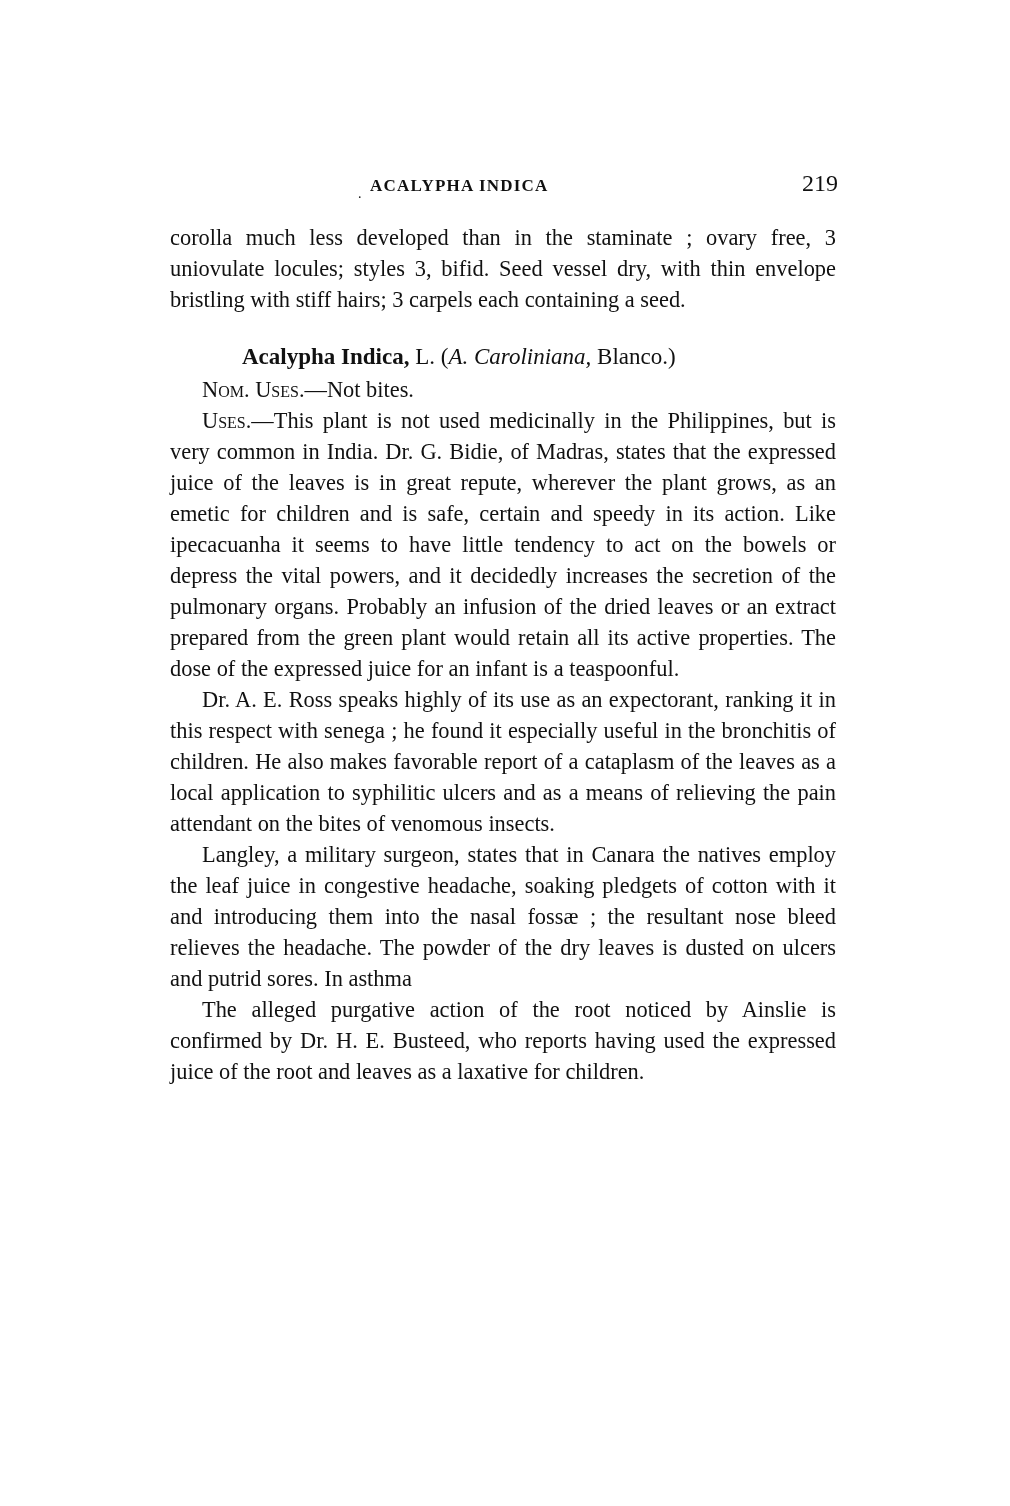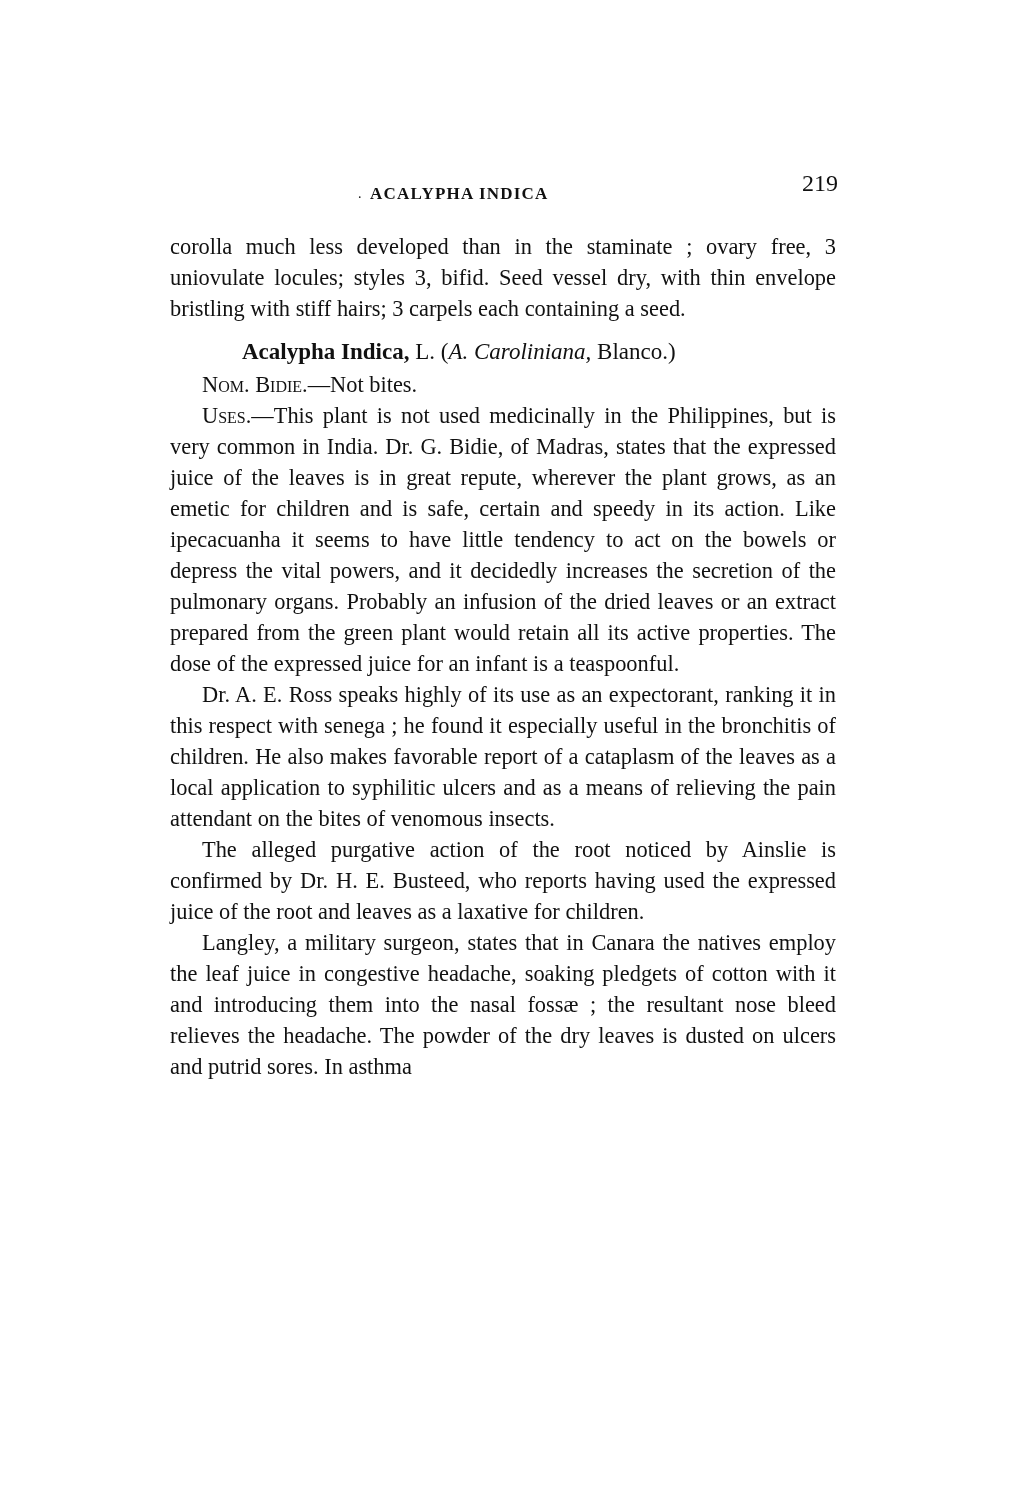--- a/index.html
+++ b/index.html
@@ -1,45 +1,45 @@
 <!DOCTYPE html>
 <html><head>
 <meta charset="utf-8">
 <style>
   html, body { margin: 0; padding: 0; background: #ffffff; }
   body { width: 1010px; height: 1506px; position: relative; overflow: hidden;
          font-family: "Liberation Serif", "DejaVu Serif", serif; color: #111; }
   .page { position: absolute; left: 170px; top: 172px; width: 666px; }
   .header { position: relative; height: 36px; }
-  .running-head { position: absolute; left: 200px; top: 12px; font-size: 17px; font-weight: bold; letter-spacing: 1.2px; }
+  .running-head { position: absolute; left: 200px; top: 4px; font-size: 17px; font-weight: bold; letter-spacing: 1.2px; }
   .dot { position: absolute; left: 188px; top: 14px; font-size: 14px; }
   .page-num { position: absolute; right: -2px; top: -2px; font-size: 24px; font-weight: normal; }
   p { margin: 0; font-size: 22.4px; line-height: 31px; text-align: justify; }
   .indent { text-indent: 32px; }
-  .body-top { margin-top: 23px; }
+  .body-top { margin-top: 14px; }
   .sc { font-variant: small-caps; }
-  .heading { margin-top: 12px; margin-bottom: 2px; text-indent: 72px; font-size: 23px; }
+  .heading { margin-top: 26px; margin-bottom: 2px; text-indent: 72px; font-size: 23px; }
   .heading .bold { font-weight: bold; }
   .heading .it { font-style: italic; }
 </style>
 </head>
 <body>
 
 <div class="page">
   <div class="header">
     <span class="dot">.</span>
     <span class="running-head">ACALYPHA INDICA</span>
     <span class="page-num">219</span>
   </div>
 
   <p class="body-top">corolla much less developed than in the staminate ; ovary free, 3 uniovulate locules; styles 3, bifid. Seed vessel dry, with thin envelope bristling with stiff hairs; 3 carpels each containing a seed.</p>
 
 
   <p class="heading"><span class="bold">Acalypha Indica,</span><span> L.   (</span><span class="it">A. Caroliniana,</span><span> Blanco.)</span></p>
 
-  <p class="indent"><span class="sc">Nom. Bidie.</span><span>—Not bites.</span></p>
+  <p class="indent"><span class="sc">Nom. Uses.</span><span>—Not bites.</span></p>
 
   <p class="indent"><span class="sc">Uses.</span><span>—This plant is not used medicinally in the Philippines, but is very common in India. Dr. G. Bidie, of Madras, states that the expressed juice of the leaves is in great repute, wherever the plant grows, as an emetic for children and is safe, certain and speedy in its action. Like ipecacuanha it seems to have little tendency to act on the bowels or depress the vital powers, and it decidedly increases the secretion of the pulmonary organs. Probably an infusion of the dried leaves or an extract prepared from the green plant would retain all its active properties. The dose of the expressed juice for an infant is a teaspoonful.</span></p>
 
   <p class="indent">Dr. A. E. Ross speaks highly of its use as an expectorant, ranking it in this respect with senega ; he found it especially useful in the bronchitis of children. He also makes favorable report of a cataplasm of the leaves as a local application to syphilitic ulcers and as a means of relieving the pain attendant on the bites of venomous insects.</p>
+  <p class="indent">Langley, a military surgeon, states that in Canara the natives employ the leaf juice in congestive headache, soaking pledgets of cotton with it and introducing them into the nasal fossæ ; the resultant nose bleed relieves the headache. The powder of the dry leaves is dusted on ulcers and putrid sores. In asthma</p>
   <p class="indent">The alleged purgative action of the root noticed by Ainslie is confirmed by Dr. H. E. Busteed, who reports having used the expressed juice of the root and leaves as a laxative for children.</p>
-  <p class="indent">Langley, a military surgeon, states that in Canara the natives employ the leaf juice in congestive headache, soaking pledgets of cotton with it and introducing them into the nasal fossæ ; the resultant nose bleed relieves the headache. The powder of the dry leaves is dusted on ulcers and putrid sores. In asthma</p>
 </div>
 
 </body></html>

